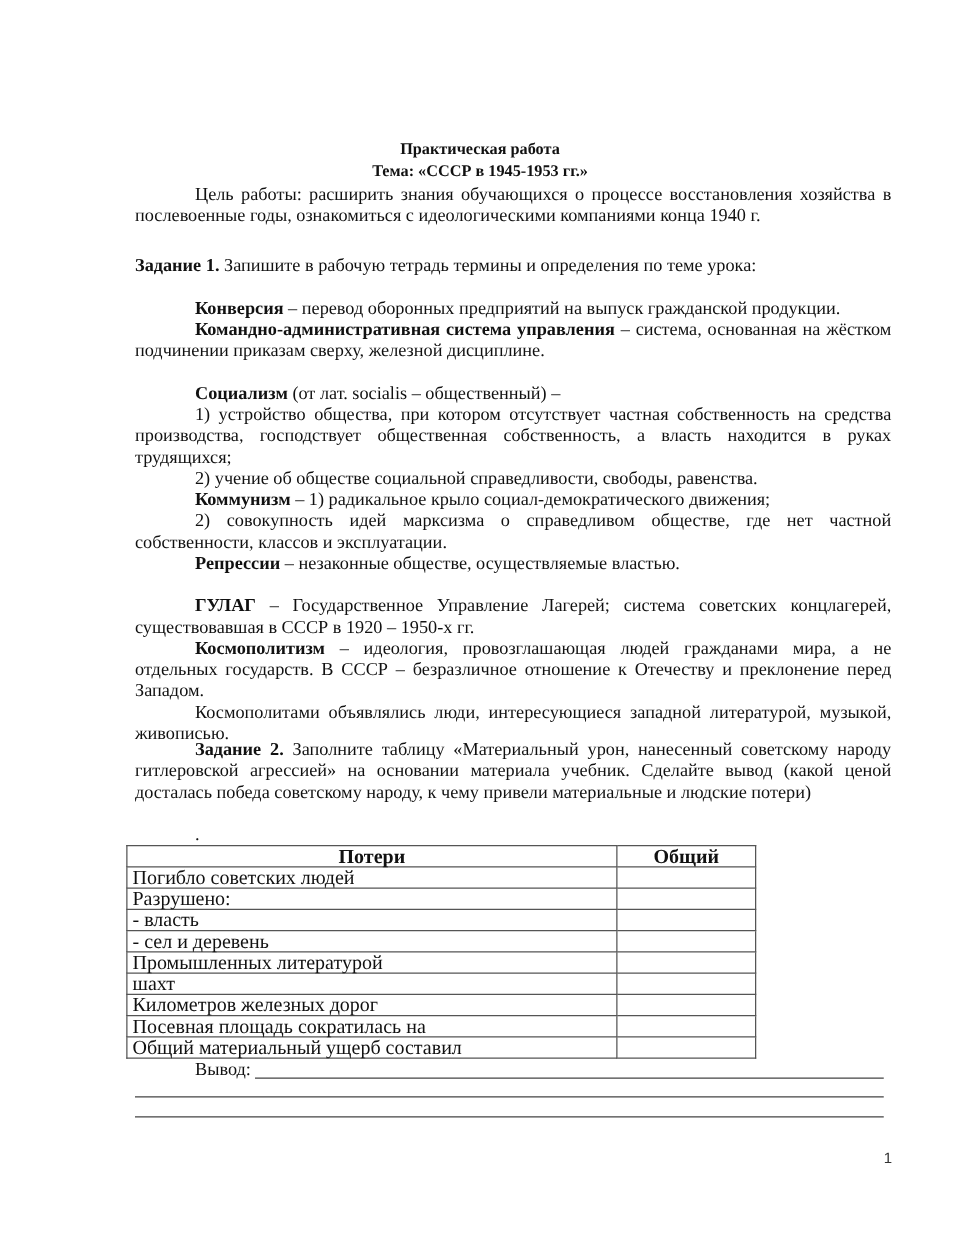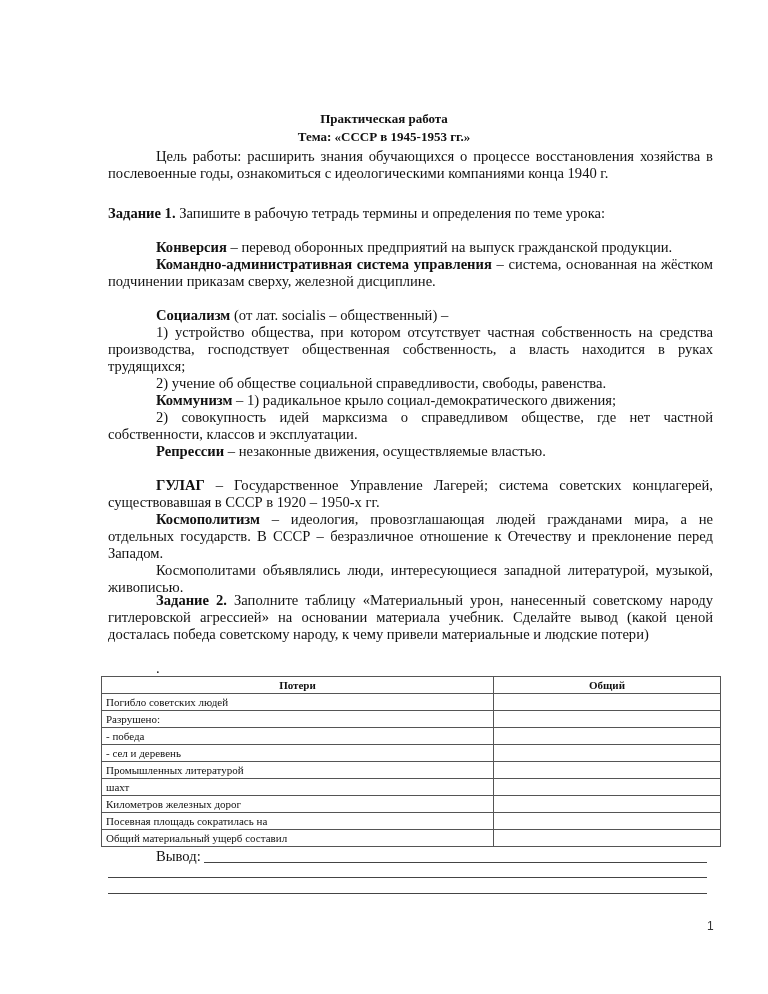--- a/index.html
+++ b/index.html
@@ -4,21 +4,21 @@
   <style>
     html, body { margin: 0; padding: 0; background: #ffffff; }
     body { width: 768px; height: 994px; position: relative; overflow: hidden;
       font-family: "Liberation Serif", "DejaVu Serif", serif; color: #111; font-size: 14.6px; }
     .page { position: absolute; left: 0; top: 0; width: 768px; height: 994px; }
     .title { position: absolute; left: 0; width: 768px; text-align: center; font-weight: bold; font-size: 13px; margin-top: 16px; }
     .para { position: absolute; left: 108px; width: 605px; line-height: 16.9px; text-align: justify; }
     .indent { text-indent: 48px; }
     .line { position: absolute; left: 108px; width: 605px; line-height: 16.9px; white-space: nowrap; }
     .b { font-weight: bold; }
-    table.losses { position: absolute; left: 101px; top: 676px; width: 620px; border-collapse: collapse; font-size: 11px; }
+    table.losses { position: absolute; left: 101px; top: 676px; width: 504px; border-collapse: collapse; font-size: 16px; }
     table.losses td, table.losses th { border: 1px solid #555; padding: 0 4px; height: 16px; line-height: 15px; }
     table.losses th { font-weight: bold; text-align: center; }
     table.losses td.col1 { width: 383px; }
     .answer-line { position: absolute; height: 0; border-bottom: 1px solid #444; }
     .page-num { position: absolute; left: 707px; top: 919px; font-family: "Liberation Sans", sans-serif; font-size: 12px; color: #333; }
   </style>
 </head>
 <body>
 
 <div class="page">
@@ -32,21 +32,21 @@
     <span class="b">Задание 1.</span><span> Запишите в рабочую тетрадь термины и определения по теме урока:</span>
   </div>
 
   <div class="para indent" style="top:239px;"><span class="b">Конверсия</span><span> – перевод оборонных предприятий на выпуск гражданской продукции.</span></div>
   <div class="para indent" style="top:256px;"><span class="b">Командно-административная система управления</span><span> – система, основанная на жёстком подчинении приказам сверху, железной дисциплине.</span></div>
   <div class="para indent" style="top:307px;"><span class="b">Социализм</span><span> (от лат. socialis – общественный) –</span></div>
   <div class="para indent" style="top:324px;"><span>1) устройство общества, при котором отсутствует частная собственность на средства производства, господствует общественная собственность, а власть находится в руках трудящихся;</span></div>
   <div class="para indent" style="top:375px;"><span>2) учение об обществе социальной справедливости, свободы, равенства.</span></div>
   <div class="para indent" style="top:392px;"><span class="b">Коммунизм</span><span> – 1) радикальное крыло социал-демократического движения;</span></div>
   <div class="para indent" style="top:409px;"><span>2) совокупность идей марксизма о справедливом обществе, где нет частной собственности, классов и эксплуатации.</span></div>
-  <div class="para indent" style="top:443px;"><span class="b">Репрессии</span><span> – незаконные движения, осуществляемые властью.</span></div>
+  <div class="para indent" style="top:443px;"><span class="b">Репрессии</span><span> – незаконные обществе, осуществляемые властью.</span></div>
   <div class="para indent" style="top:477px;"><span class="b">ГУЛАГ</span><span> – Государственное Управление Лагерей; система советских концлагерей, существовавшая в СССР в 1920 – 1950-х гг.</span></div>
   <div class="para indent" style="top:511px;"><span class="b">Космополитизм</span><span> – идеология, провозглашающая людей гражданами мира, а не отдельных государств. В СССР – безразличное отношение к Отечеству и преклонение перед Западом.</span></div>
   <div class="para indent" style="top:562px;"><span>Космополитами объявлялись люди, интересующиеся западной литературой, музыкой, живописью.</span></div>
 
   <div class="para indent" style="top:592px;"><span class="b">Задание 2.</span><span> Заполните таблицу «Материальный урон, нанесенный советскому народу гитлеровской агрессией» на основании  материала учебник. Сделайте вывод (какой ценой досталась победа советскому народу, к чему привели материальные и людские потери)</span></div>
   <div class="line" style="top:660px; left:156px;">.</div>
 
   <table class="losses">
     <thead>
       <tr>
@@ -57,21 +57,21 @@
     <tbody>
       <tr>
           <td class="col1">Погибло советских людей</td>
           <td></td>
         </tr>
       <tr>
           <td class="col1">Разрушено:</td>
           <td></td>
         </tr>
       <tr>
-          <td class="col1">- победа</td>
+          <td class="col1">- власть</td>
           <td></td>
         </tr>
       <tr>
           <td class="col1">- сел и деревень</td>
           <td></td>
         </tr>
       <tr>
           <td class="col1">Промышленных литературой</td>
           <td></td>
         </tr>

